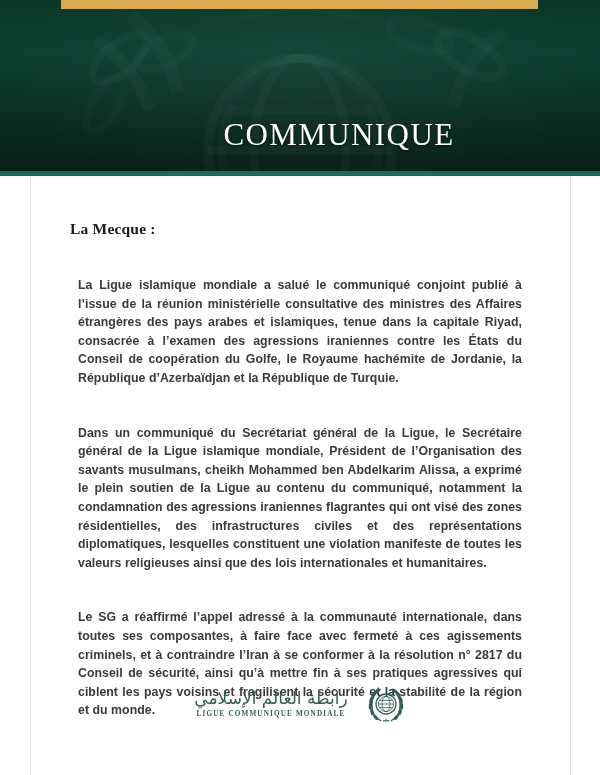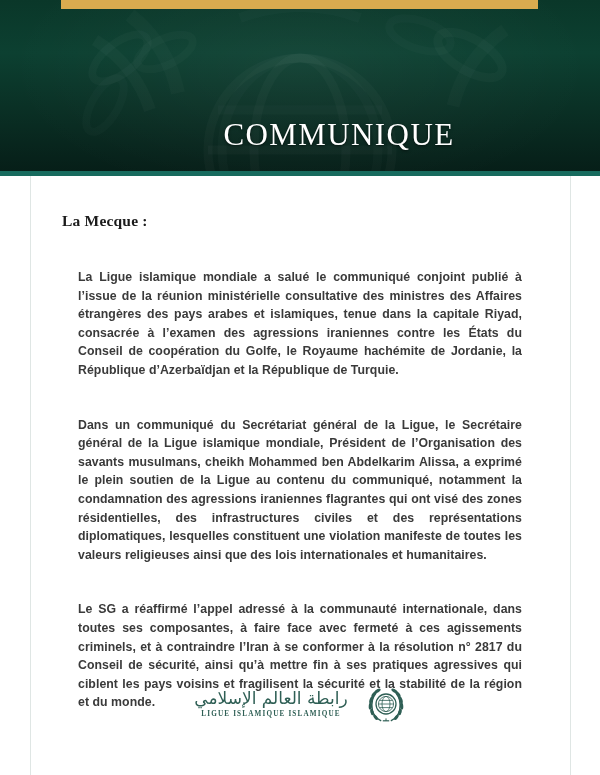--- a/index.html
+++ b/index.html
@@ -86,21 +86,21 @@
   .page-edge.right { left: 570px; }
 
   .content {
     position: absolute;
     left: 62px;
     top: 0;
     width: 476px;
   }
 
   .dateline {
-    margin: 0;
+    margin: 8px;
     padding-top: 36px;
     font-family: "Liberation Serif", serif;
     font-size: 15.5px;
     font-weight: bold;
     color: #1b1b1b;
     letter-spacing: 0.2px;
   }
 
   .para {
     margin: 16px;
@@ -210,21 +210,21 @@
 
     <p class="para">Dans un communiqué du Secrétariat général de la Ligue, le Secrétaire général de la Ligue islamique mondiale, Président de l’Organisation des savants musulmans, cheikh Mohammed ben Abdelkarim Alissa, a exprimé le plein soutien de la Ligue au contenu du communiqué, notamment la condamnation des agressions iraniennes flagrantes qui ont visé des zones résidentielles, des infrastructures civiles et des représentations diplomatiques, lesquelles constituent une violation manifeste de toutes les valeurs religieuses ainsi que des lois internationales et humanitaires.</p>
 
     <p class="para">Le SG a réaffirmé l’appel adressé à la communauté internationale, dans toutes ses composantes, à faire face avec fermeté à ces agissements criminels, et à contraindre l’Iran à se conformer à la résolution n° 2817 du Conseil de sécurité, ainsi qu’à mettre fin à ses pratiques agressives qui ciblent les pays voisins et fragilisent la sécurité et la stabilité de la région et du monde.</p>
   </div>
 
   <div class="footer-logo">
 
     <div class="logo-wordmark">
       <div class="logo-arabic">رابطة العالم الإسلامي</div>
-      <div class="logo-latin">LIGUE ISLAMIQUE ISLAMIQUE</div>
+      <div class="logo-latin">LIGUE COMMUNIQUE MONDIALE</div>
     </div>
 
     <svg class="logo-emblem" viewBox="0 0 100 100">
       <g stroke="#2f5f55" fill="none">
 
         <path d="M30 14 Q10 38 16 66 Q20 84 38 92" stroke-width="3.5"></path>
         <path d="M70 14 Q90 38 84 66 Q80 84 62 92" stroke-width="3.5"></path>
 
         <ellipse cx="20" cy="26" rx="9" ry="4.2" transform="rotate(-52 20 26)" fill="#2f5f55" stroke="none"></ellipse>
         <ellipse cx="13" cy="40" rx="9" ry="4.2" transform="rotate(-72 13 40)" fill="#2f5f55" stroke="none"></ellipse>

